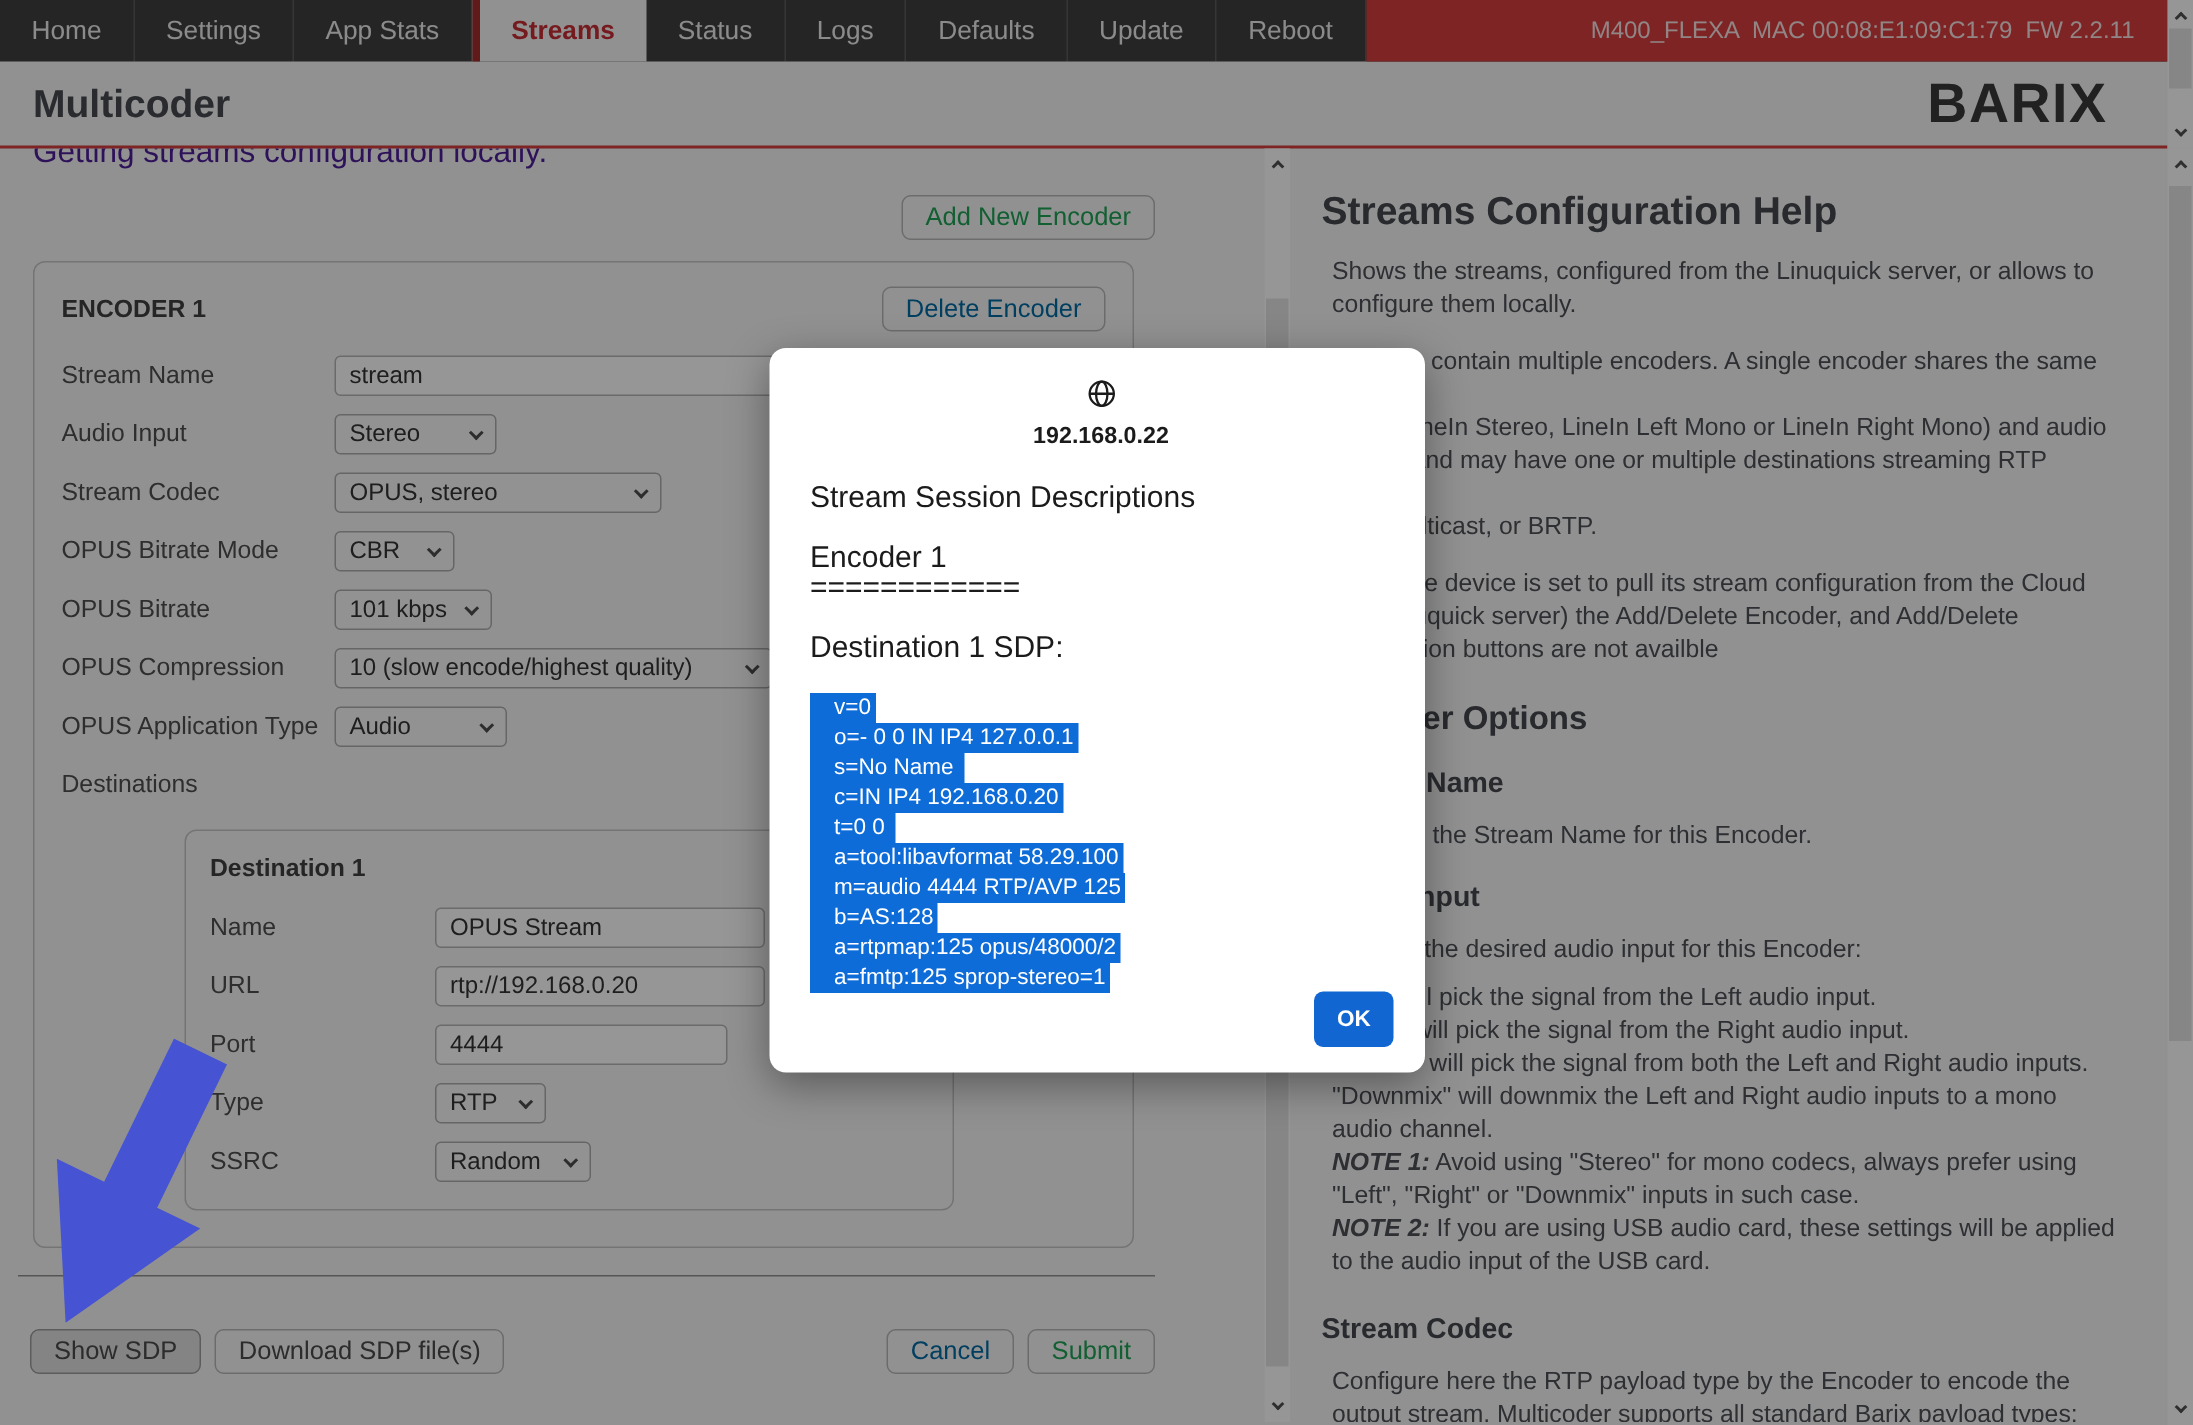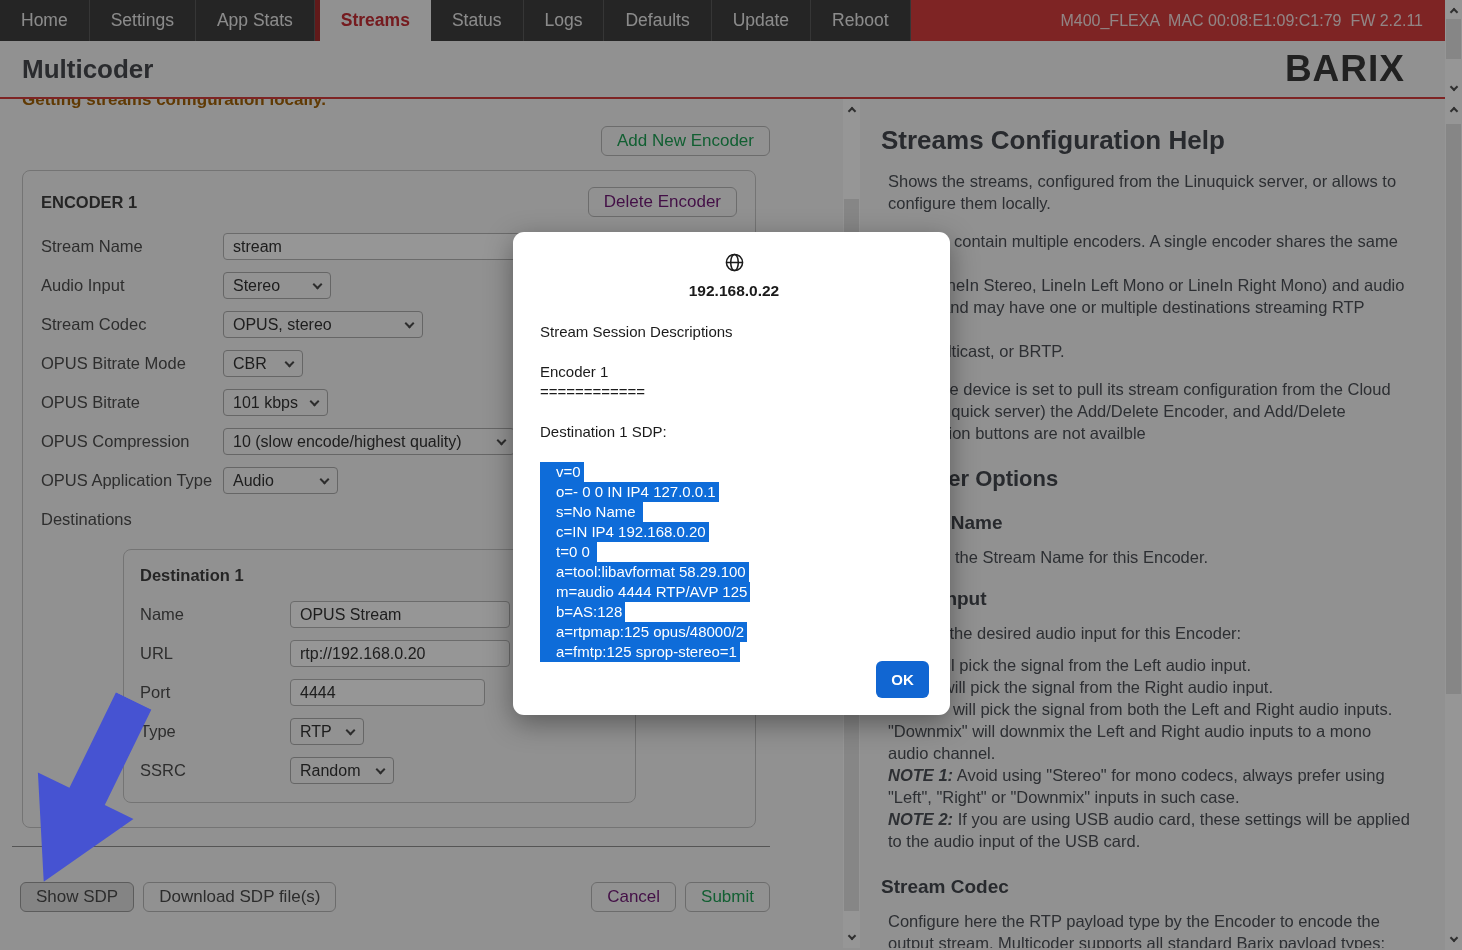--- a/index.html
+++ b/index.html
@@ -22,47 +22,47 @@
     padding:0 40px 0 22px; border-bottom:2px solid #d23c3c; margin-right:17px; }
   .pagetitle { font-size:26px; color:#46494e; }
   .logo { font-size:37px; font-weight:900; letter-spacing:1px; color:#383838; }
 
   
   .content-row { display:flex; height:849px; }
   .main-col { width:843px; overflow:hidden; padding-top:0; position:relative; }
   .help-col { flex:1; overflow:hidden; padding:26px 26px 0 21px; margin-right:17px;
     color:#4b4f55; }
 
-  .status-line { margin:-9px 0 0 22px; font-size:17px; color:#a16207;font-weight:bold; }
+  .status-line { margin:-9px 0 0 22px; font-size:21px; color:#4c1d95; }
   .add-row { display:flex; justify-content:flex-end; width:748px; margin:16px 0 14px 22px; }
 
   .btn { display:inline-block; border:1px solid #b5b5b5; border-radius:6px;
     background:transparent; font-size:17px; padding:4px 15px; cursor:pointer;
     font-family:inherit; }
   .btn.green { color:#1e9e54; }
-  .btn.red   { color:#701a75; }
+  .btn.red   { color:#0369a1; }
   .btn.dark  { color:#4a4a4a; }
   .btn.pressed { background:#dcdcdc; border-color:#9a9a9a; }
 
   
   .encoder { margin-left:22px; width:734px; border:1px solid #c2c2c2; border-radius:8px;
     padding:16px 18px 24px 18px; }
   .enc-head { display:flex; justify-content:space-between; align-items:center; margin-bottom:16px; }
   .enc-title { font-size:16.5px; font-weight:700; color:#3f3f3f; }
   .frow { display:flex; align-items:center; margin-bottom:12px; min-height:27px; }
   .flabel { width:182px; font-size:16.5px; color:#4d4d4d; flex:none; }
   .tinput { height:27px; border:1px solid #b2b2b2; border-radius:4px; background:#fafafa;
     font-size:16px; color:#333; padding:0 9px; font-family:inherit; }
   .w520{width:520px;} .w220{width:220px;} .w195{width:195px;}
   .select { height:27px; border:1px solid #aaa; border-radius:4px; background:#f4f4f4;
     display:flex; align-items:center; justify-content:space-between; padding:0 9px;
     font-size:16px; color:#333; cursor:pointer; }
   .chev { width:7px; height:7px; border-right:2px solid #4c4c4c; border-bottom:2px solid #4c4c4c;
     transform:rotate(45deg); margin-top:-3px; flex:none; margin-left:12px; }
-  .s108{width:108px;} .s218{width:200px;} .s80{width:80px;} .s105{width:105px;}
+  .s108{width:108px;} .s218{width:218px;} .s80{width:80px;} .s105{width:105px;}
   .s292{width:292px;} .s115{width:115px;} .s162{width:162px;} .s74{width:74px;} .s104{width:104px;}
 
   .destbox { margin-left:82px; margin-top:16px; width:513px; border:1px solid #c2c2c2;
     border-radius:8px; padding:16px; }
   .dest-title { font-size:16.5px; font-weight:700; color:#3f3f3f; margin-bottom:16px; }
   .destbox .flabel { width:150px; }
 
   .divider { border-top:1px solid #8e8e8e; margin:18px 73px 0 12px; }
   .bottom-row { display:flex; align-items:center; margin:17px 73px 0 20px; }
   .bottom-row .spacer { flex:1; }
@@ -89,21 +89,21 @@
   .rsb-top { position:absolute; right:0; top:0; width:17px; height:99px; z-index:5; }
   .rsb-main { position:absolute; right:0; top:99px; width:17px; height:851px; z-index:5; }
 
   
   .dim-overlay { position:absolute; inset:0; background:rgba(0,0,0,.40); z-index:40; }
   .modal { position:absolute; left:513px; top:232px; width:437px; height:483px;
     background:#fff; border-radius:11px; box-shadow:0 8px 28px rgba(0,0,0,.38); z-index:50;
     padding:21px 22px 0 27px; color:#1b1b1b; }
   .modal-host { display:flex; align-items:center; gap:10px; font-size:15.5px;
     font-weight:600; margin-bottom:22px;flex-direction:column; }
-  .modal-line { font-size:15px; line-height:20px; min-height:20px; }
+  .modal-line { font-size:20px; line-height:20px; min-height:20px; }
   .sdp-block { margin-top:20px; }
   .sdp-line { display:table; font-size:15px; line-height:20px;
     background:#0e6cd9; color:#fff; padding:0 3px 0 16px; white-space:pre; }
   .ok-btn { position:absolute; right:21px; bottom:17px; width:53px; height:37px;
     background:#1166d2; color:#fff; border:none; border-radius:6px; font-size:15px;
     font-weight:600; font-family:inherit; cursor:pointer; }
 
   .annotation-arrow { position:absolute; left:28px; top:690px; width:120px; height:202px;
     z-index:60; transform:rotate(26deg); }
 </style>

